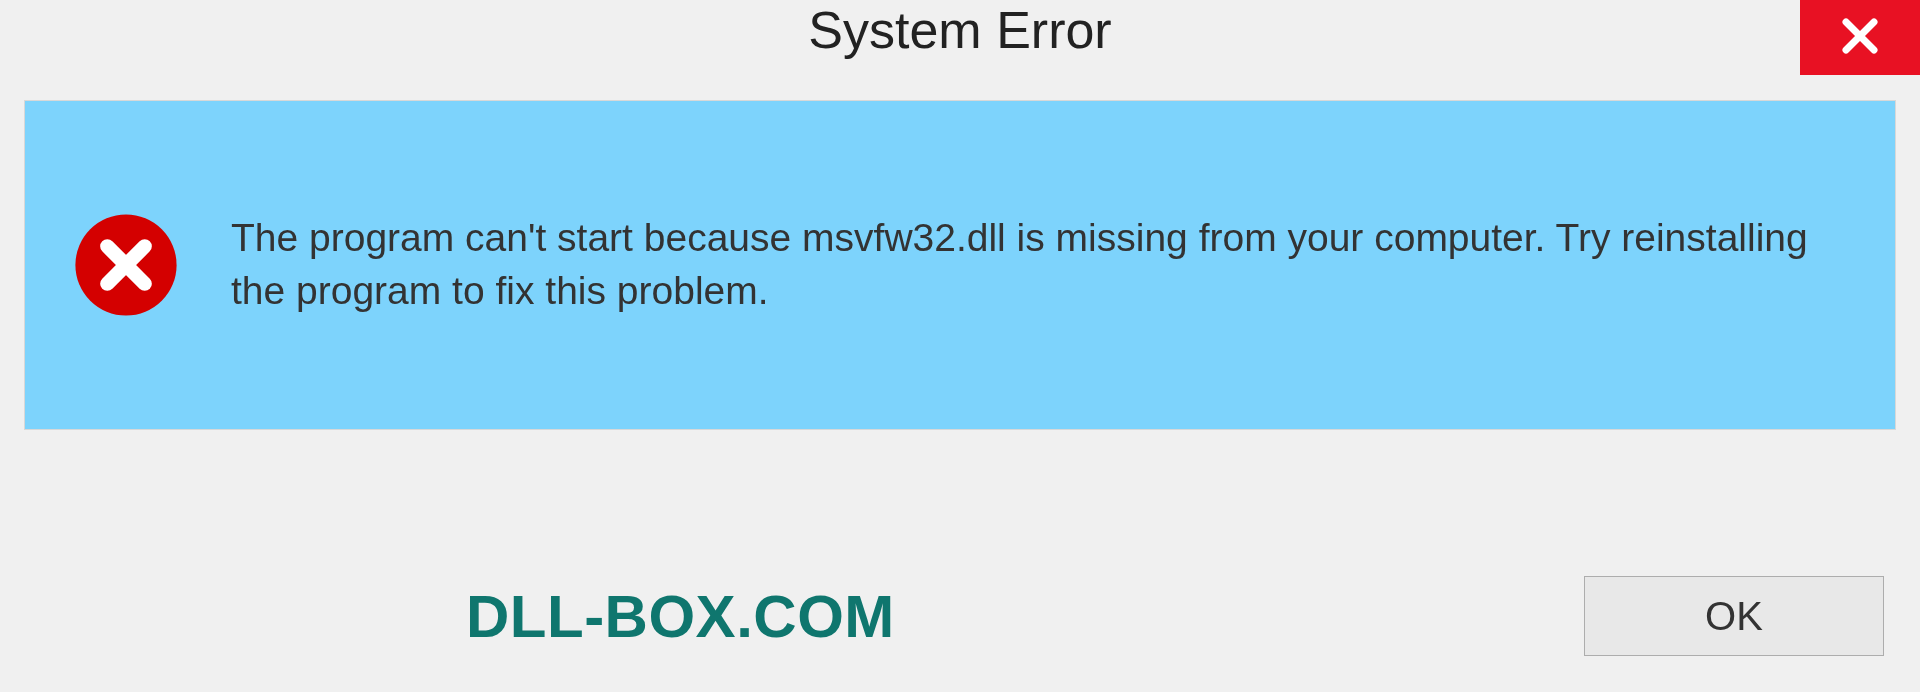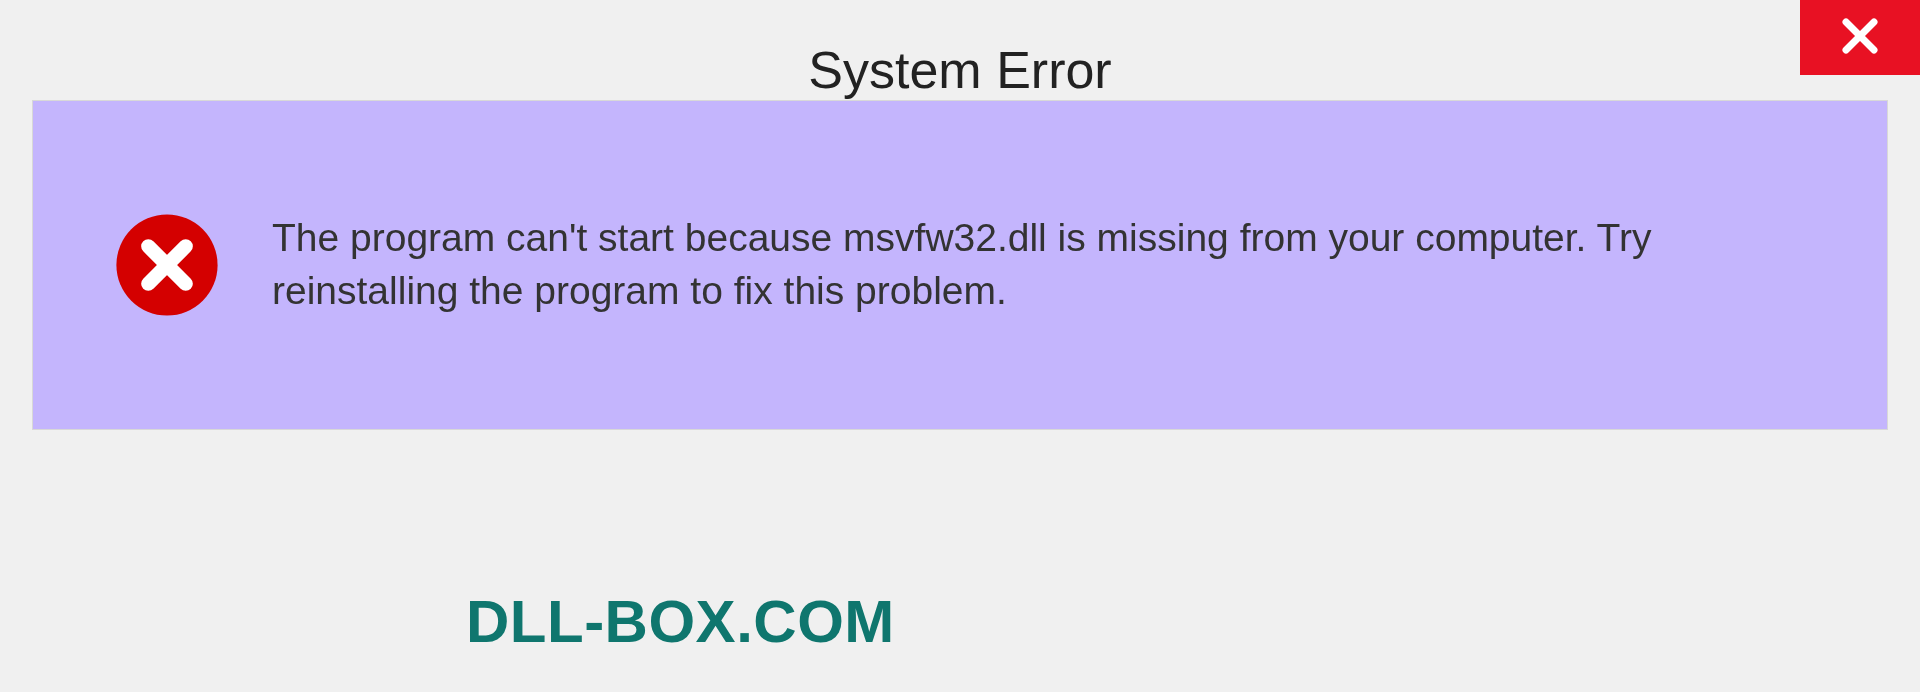--- a/index.html
+++ b/index.html
@@ -11,21 +11,21 @@
       font-family: "Segoe UI", Tahoma, Arial, sans-serif;
       background: #f0f0f0;
       width: 1920px;
       height: 692px;
       position: relative;
       overflow: hidden;
     }
     .titlebar {
       height: 100px;
       display: flex;
-      align-items: flex-end;
+      align-items: flex-start;
       justify-content: center;
       position: relative;
       background: #f0f0f0;
     }
     .title-text {
       font-size: 52px;
       font-weight: 400;
       color: #222;
     }
     .close-btn {
@@ -38,27 +38,27 @@
       display: flex;
       align-items: center;
       justify-content: center;
       cursor: pointer;
     }
     .close-btn svg {
       width: 48px;
       height: 48px;
     }
     .content-panel {
-      margin: 0 32px;
-      background: #c4b5fd;
+      margin: 0 24px;
+      background: #7dd3fc;
       border: 1px solid #d8d8d8;
       height: 330px;
       display: flex;
       align-items: center;
-      padding: 0 79px;
+      padding: 0 46px;
     }
     .error-icon {
       flex-shrink: 0;
       width: 110px;
       height: 110px;
       margin-right: 50px;
     }
     .error-icon svg {
       width: 100%;
       height: 100%;
@@ -122,13 +122,16 @@
       <circle cx="50" cy="50" r="46" fill="none" stroke="#ffffff" stroke-width="0"></circle>
       <line x1="33" y1="33" x2="67" y2="67" stroke="#ffffff" stroke-width="13" stroke-linecap="round"></line>
       <line x1="67" y1="33" x2="33" y2="67" stroke="#ffffff" stroke-width="13" stroke-linecap="round"></line>
     </svg>
   </div>
   <div class="error-message">The program can't start because msvfw32.dll is missing from your computer. Try reinstalling the program to fix this problem.</div>
 </div>
 
 <div class="footer">
   <div class="watermark">DLL-BOX.COM</div>
+  <div class="ok-btn">
+    <span>OK</span>
+  </div>
 </div>
 
 </body></html>

